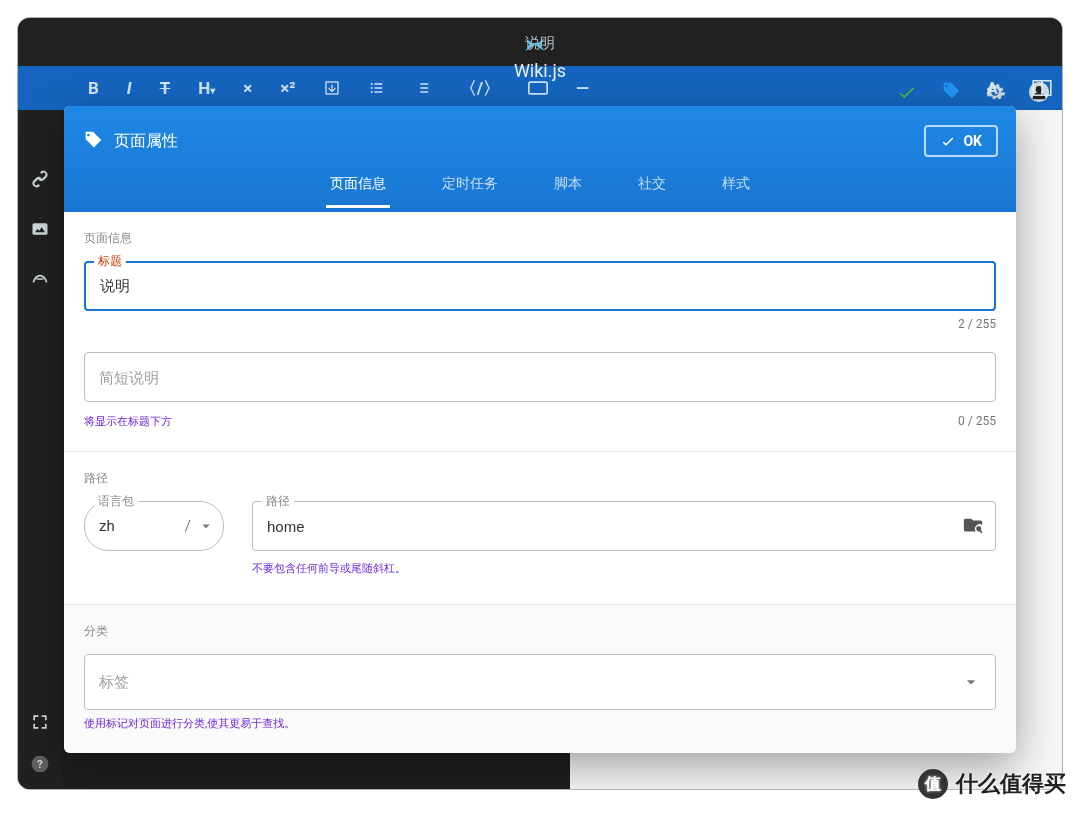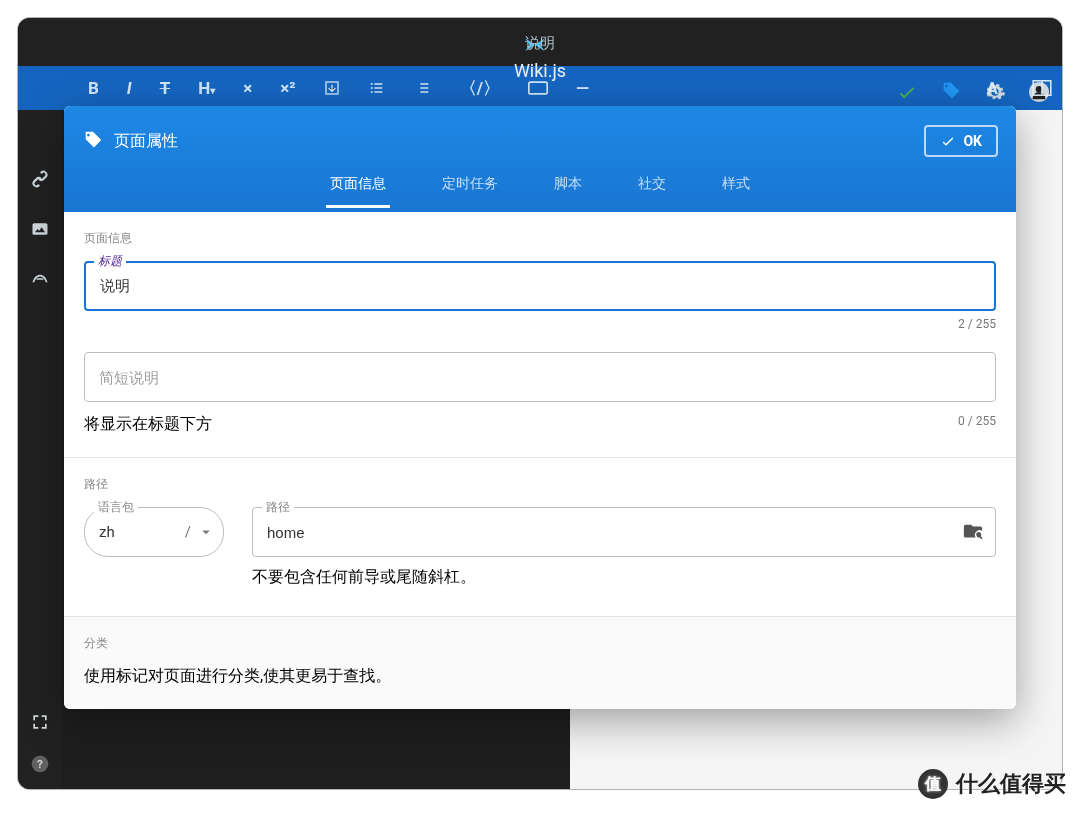--- a/index.html
+++ b/index.html
@@ -131,42 +131,42 @@
   }
   .field {
     position: relative;
     margin-bottom: 6px;
   }
   .field .float-label {
     position: absolute; top: -8px; left: 10px;
     background: #fff; padding: 0 4px;
     font-size: 12px; color: #888;
   }
-  .field.focused .float-label { color: #4c1d95; font-style: italic; }
+  .field.focused .float-label { color: #c2410c; }
   .field input, .field .inputlike {
     width: 100%;
     height: 50px;
     border: 1px solid #bdbdbd;
     border-radius: 4px;
     padding: 0 14px;
     font-size: 15px;
     color: #333;
     outline: none;
     background: #fff;
   }
   .field.focused input {
     border: 2px solid #1976d2;
   }
   .field input::placeholder { color: #9e9e9e; }
   .counter {
     text-align: right; font-size: 12px; color: #777;
     margin-top: 6px;
   }
   .hint {
-    font-size: 16px; color: #000000; margin-top: 6px;
+    font-size: 11px; color: #6d28d9; margin-top: 6px;
   }
   .row {
     display: flex; gap: 28px; align-items: flex-start;
   }
   .lang-field { width: 140px; }
   .lang-field .inputlike {
     display: flex; align-items: center; justify-content: space-between;
     padding-right: 8px;
     border-radius: 24px;
   }
@@ -379,20 +379,28 @@
                   <path fill="#555" d="M10 4l2 2h8a2 2 0 012 2v3a5 5 0 00-8 4 5 5 0 001 3H4a2 2 0 01-2-2V6a2 2 0 012-2h6zm8 8a3 3 0 013 3c0 .6-.2 1.2-.5 1.7l2 2-1.3 1.3-2-2A3 3 0 1118 12z"></path>
                 </svg>
             </div>
             <div class="hint" style="margin-top:10px">不要包含任何前导或尾随斜杠。</div>
           </div>
         </div>
       </div>
 
       <div class="section" style="background:#fafafa">
         <div class="sect-label">分类</div>
+        <div class="field tags-field">
+          <div class="inputlike">
+            <span>标签</span>
+            <svg viewBox="0 0 24 24" width="20" height="20">
+                <path fill="#777" d="M7 10l5 5 5-5z"></path>
+              </svg>
+          </div>
+        </div>
         <div class="hint">使用标记对页面进行分类,使其更易于查找。</div>
       </div>
     </div>
   </div>
 </div>
 
 <div class="watermark">
   <div class="circ">值</div>
   <span>什么值得买</span>
 </div>

